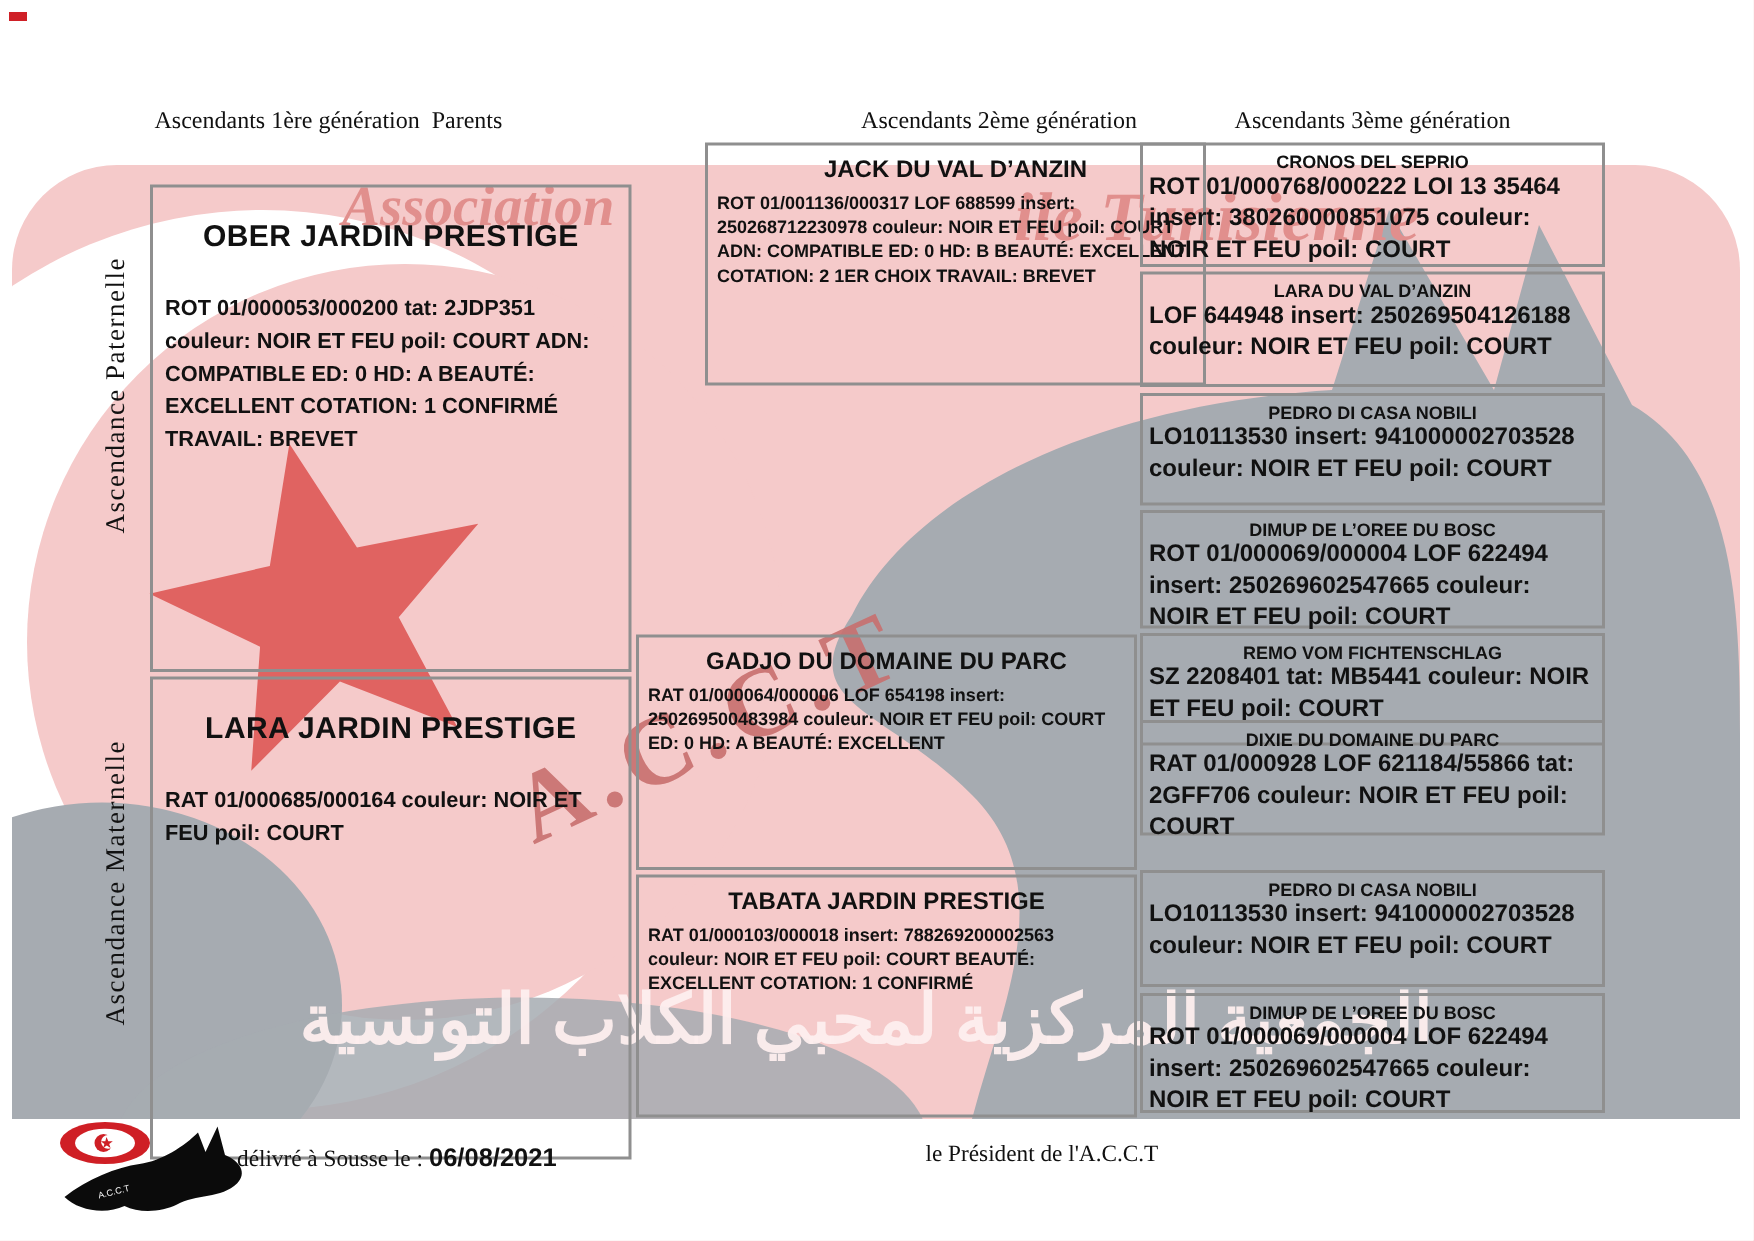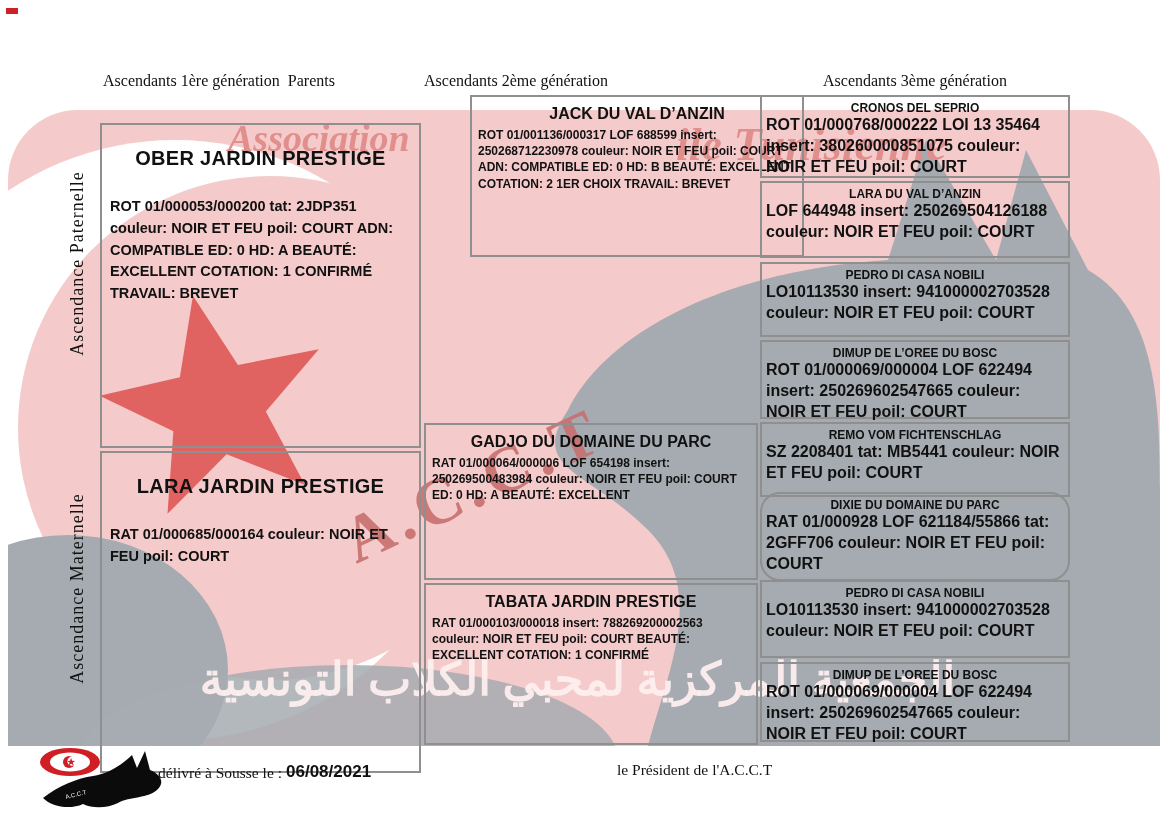--- a/index.html
+++ b/index.html
@@ -15,21 +15,21 @@
   #wm-script-right{left:676px;top:118px;font-size:46px;}
   #wm-acct{position:absolute;left:330px;top:430px;width:360px;z-index:2;
            font-family:"Liberation Serif", serif;font-weight:bold;font-size:66px;
            color:#c8706f;letter-spacing:6px;transform:rotate(-25deg);opacity:.9;}
   #wm-arabic{position:absolute;left:105px;top:608px;width:945px;z-index:2;
              font-size:46px;font-weight:bold;text-align:center;
              color:rgba(253,238,238,0.95);margin-top:44px;}
   
   .col-header{position:absolute;top:72px;font-size:16px;z-index:4;white-space:pre;}
   #hdr-gen1{left:103px;}
-  #hdr-gen2{left:424px;width:334px;text-align:left;}
+  #hdr-gen2{left:424px;width:334px;text-align:right;}
   #hdr-gen3{left:760px;width:310px;text-align:center;}
   
   .side-label{position:absolute;z-index:4;font-size:18px;letter-spacing:1px;
               white-space:nowrap;transform:rotate(-90deg);transform-origin:center;}
   #side-paternal{left:-33px;top:253px;width:220px;text-align:center;}
   #side-maternal{left:-33px;top:578px;width:220px;text-align:center;}
   
   .box{position:absolute;border:2px solid #8f8f8f;background:transparent;
        z-index:3;box-sizing:border-box;
        font-family:"Liberation Sans", sans-serif;}
@@ -123,21 +123,21 @@
     <div class="body">LO10113530 insert: 941000002703528 couleur: NOIR ET FEU poil: COURT</div>
   </div>
   <div class="box g3" style="top:340px;height:79px;">
     <div class="title">DIMUP DE L’OREE DU BOSC</div>
     <div class="body">ROT 01/000069/000004 LOF 622494 insert: 250269602547665 couleur: NOIR ET FEU poil: COURT</div>
   </div>
   <div class="box g3" style="top:422px;height:75px;">
     <div class="title">REMO VOM FICHTENSCHLAG</div>
     <div class="body">SZ 2208401 tat: MB5441 couleur: NOIR ET FEU poil: COURT</div>
   </div>
-  <div class="box g3" style="top:492px;height:89px;border-radius:20px;">
+  <div class="box g3" style="top:480px;height:77px;">
     <div class="title">DIXIE DU DOMAINE DU PARC</div>
     <div class="body">RAT 01/000928 LOF 621184/55866 tat: 2GFF706 couleur: NOIR ET FEU poil: COURT</div>
   </div>
   <div class="box g3" style="top:580px;height:78px;">
     <div class="title">PEDRO DI CASA NOBILI</div>
     <div class="body">LO10113530 insert: 941000002703528 couleur: NOIR ET FEU poil: COURT</div>
   </div>
   <div class="box g3" style="top:662px;height:80px;">
     <div class="title">DIMUP DE L’OREE DU BOSC</div>
     <div class="body">ROT 01/000069/000004 LOF 622494 insert: 250269602547665 couleur: NOIR ET FEU poil: COURT</div>

